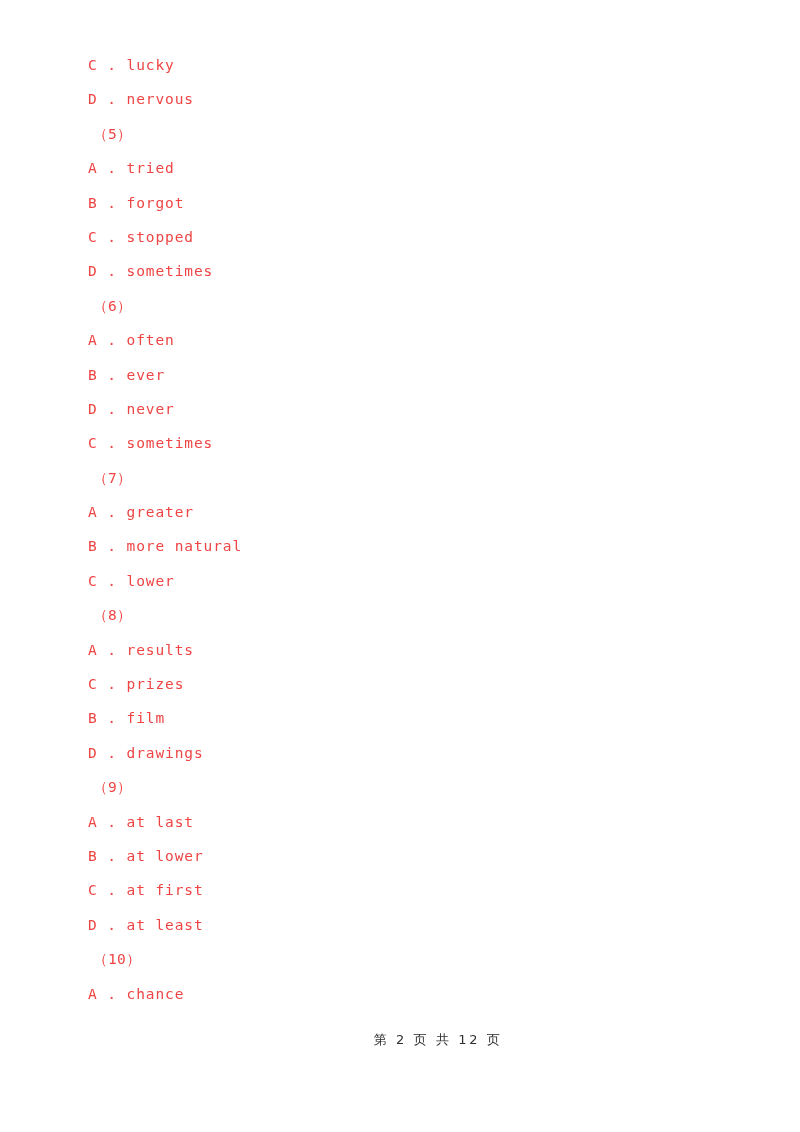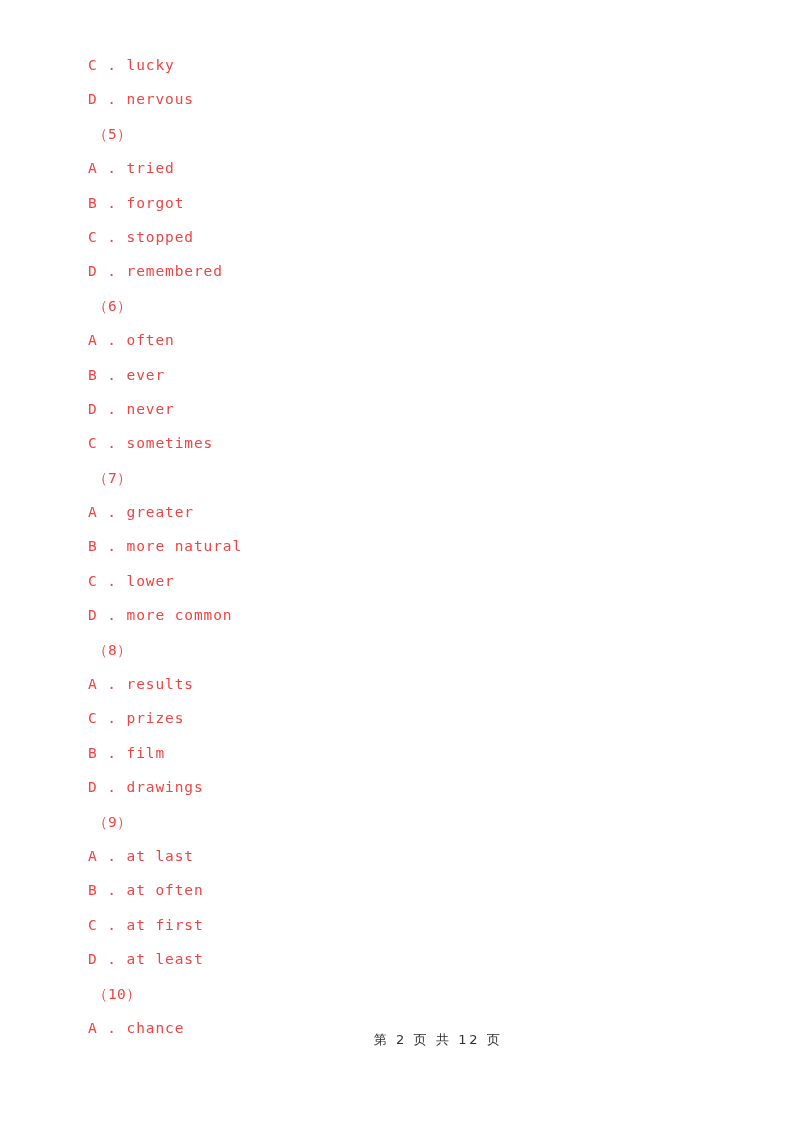--- a/index.html
+++ b/index.html
@@ -75,39 +75,38 @@
 
 <div id="page-sheet">
 
   <div id="content-body">
       <div class="doc-line option-line">C . lucky</div>
       <div class="doc-line option-line">D . nervous</div>
       <div class="doc-line question-number-line">（5）</div>
       <div class="doc-line option-line">A . tried</div>
       <div class="doc-line option-line">B . forgot</div>
       <div class="doc-line option-line">C . stopped</div>
-      <div class="doc-line option-line">D . remembered</div>
+      <div class="doc-line option-line">D . sometimes</div>
       <div class="doc-line question-number-line">（6）</div>
       <div class="doc-line option-line">A . often</div>
       <div class="doc-line option-line">B . ever</div>
       <div class="doc-line option-line">D . never</div>
       <div class="doc-line option-line">C . sometimes</div>
       <div class="doc-line question-number-line">（7）</div>
       <div class="doc-line option-line">A . greater</div>
       <div class="doc-line option-line">B . more natural</div>
       <div class="doc-line option-line">C . lower</div>
-      <div class="doc-line option-line">D . more common</div>
       <div class="doc-line question-number-line">（8）</div>
       <div class="doc-line option-line">A . results</div>
       <div class="doc-line option-line">C . prizes</div>
       <div class="doc-line option-line">B . film</div>
       <div class="doc-line option-line">D . drawings</div>
       <div class="doc-line question-number-line">（9）</div>
       <div class="doc-line option-line">A . at last</div>
-      <div class="doc-line option-line">B . at often</div>
+      <div class="doc-line option-line">B . at lower</div>
       <div class="doc-line option-line">C . at first</div>
       <div class="doc-line option-line">D . at least</div>
       <div class="doc-line question-number-line">（10）</div>
       <div class="doc-line option-line">A . chance</div>
     </div>
 
   <div id="page-footer">第 2 页 共 12 页</div>
 
 </div>
 

